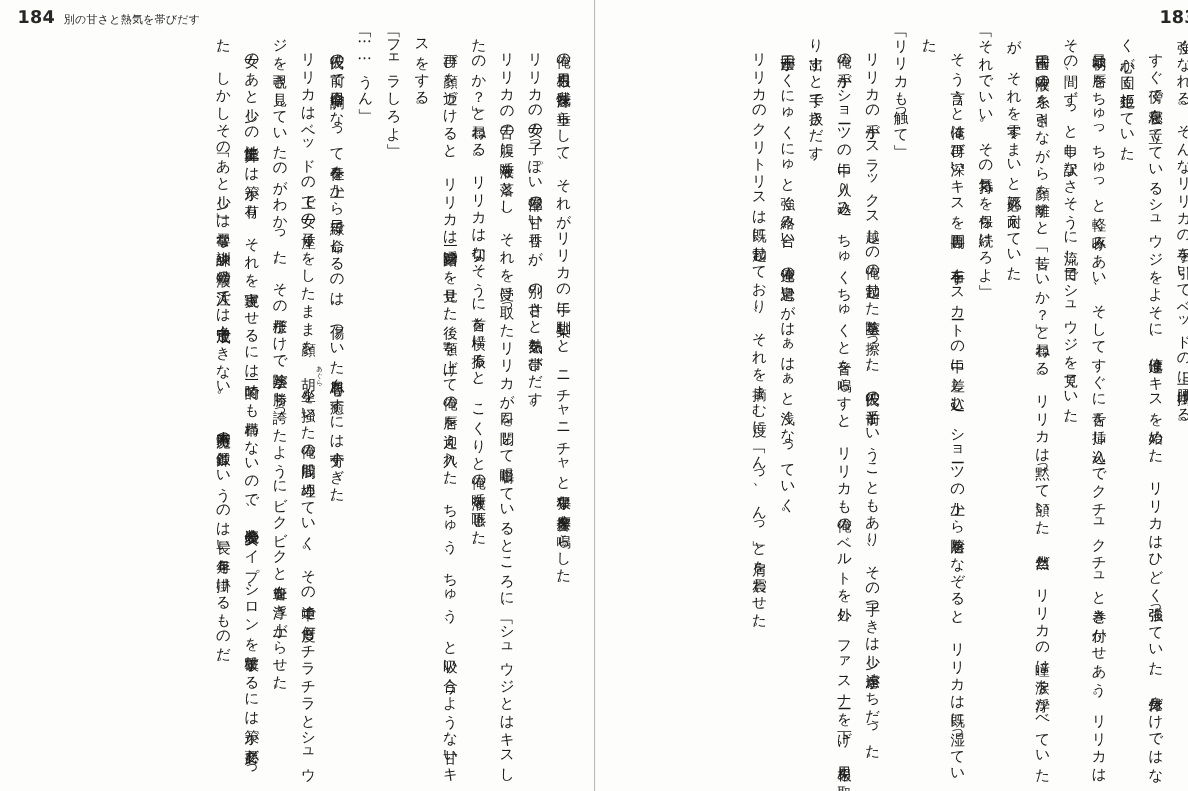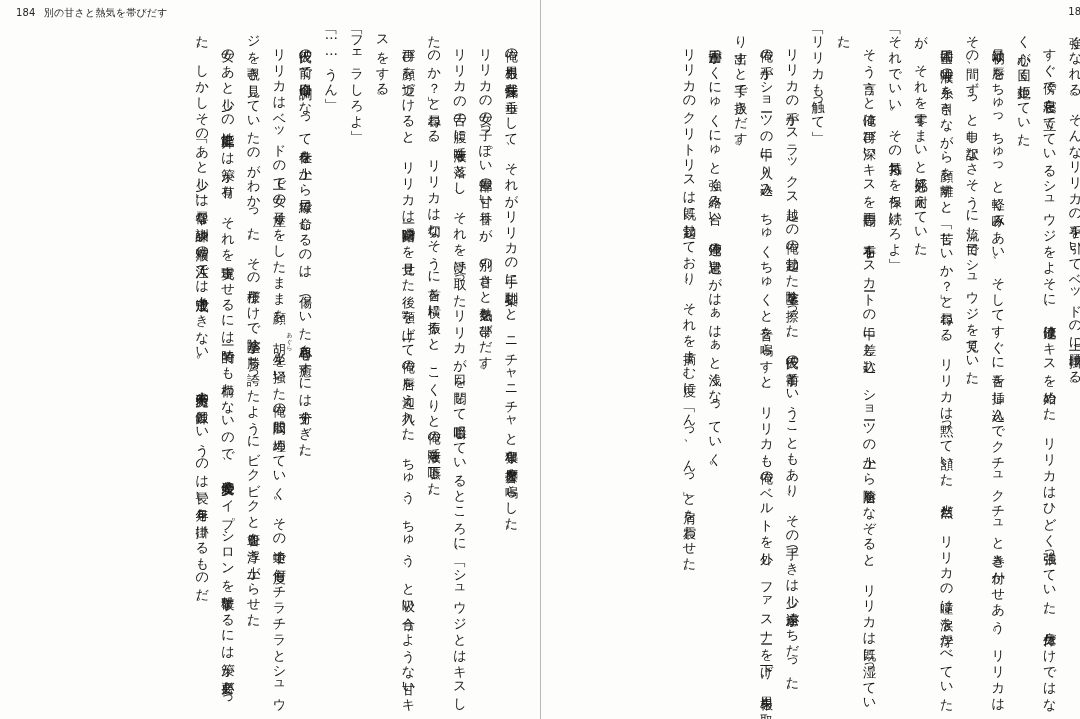--- a/index.html
+++ b/index.html
@@ -41,22 +41,22 @@
   .runhead {
     position: absolute;
     top: 6px;
     font-size: 10px;
     color: #262626;
     letter-spacing: 0.02em;
     white-space: nowrap;
   }
   .runhead .folio {
     font-family: "DejaVu Sans", "Liberation Sans", sans-serif;
-    font-size: 10px;
-    font-weight: normal;
+    font-size: 16px;
+    font-weight: bold;
     margin-right: 8px;
   }
   .runhead-left  { left: 16px; }
   .runhead-right { right: 18px; }
   .runhead-right .folio { margin-right: 0; }
 
   
   .vtext {
     position: absolute;
     top: 26px;

